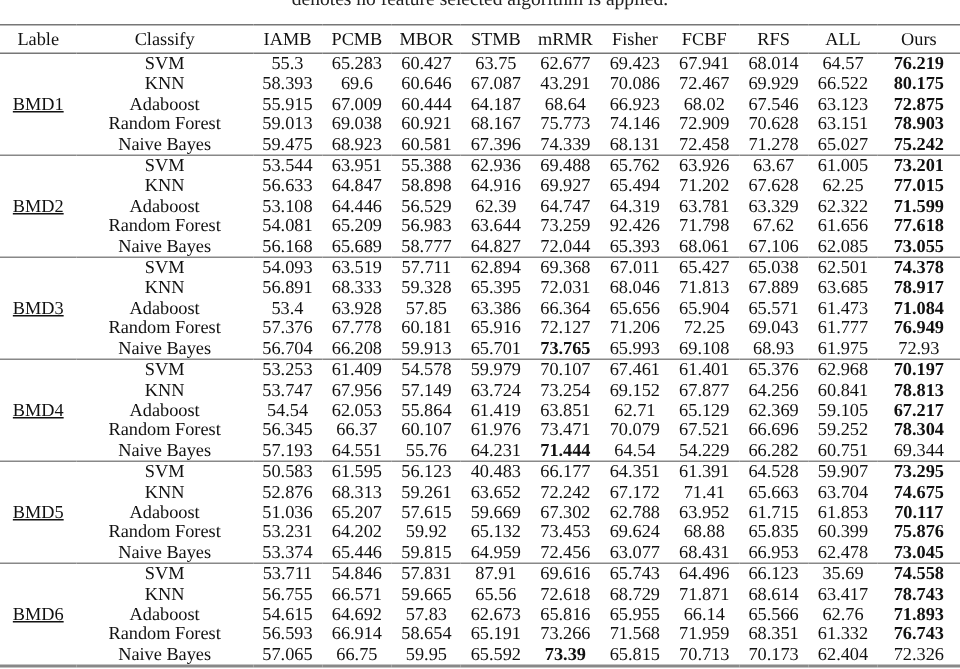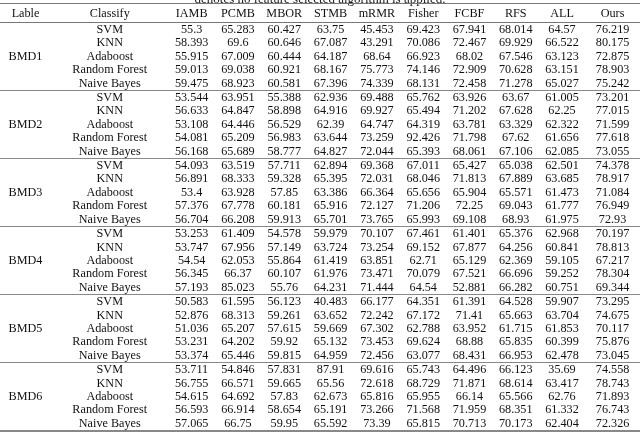--- a/index.html
+++ b/index.html
@@ -1,26 +1,26 @@
 <!DOCTYPE html>
 <html><head>
 <meta charset="utf-8">
 <style>
   html, body { margin:0; padding:0; background:#ffffff; }
   body { width:640px; height:446px; overflow:hidden; font-family:"Liberation Serif","DejaVu Serif",serif; color:#111; }
   .caption { position:absolute; top:-8px; left:0; width:640px; text-align:center; font-size:13px; line-height:14px; color:#222; }
-  .tbl-wrap { position:absolute; top:3px; left:0; width:640px; }
+  .tbl-wrap { position:absolute; top:16px; left:0; width:640px; }
   table { border-collapse:collapse; width:640px; font-size:12.2px; }
   thead tr { border-top:1.5px solid #777; border-bottom:1px solid #777; }
   th { font-weight:normal; height:18px; padding:0; text-align:center; }
   td { height:13.4px; line-height:13.4px; padding:0; text-align:center; white-space:nowrap; }
   tbody.grp { border-bottom:1.5px solid #888; }
   tbody.grp.last { border-bottom:2.5px double #888; }
-  td.lbl { vertical-align:middle; }
-  .b { font-weight:normal; }
+  td.lbl { vertical-align:middle;text-decoration:underline; }
+  .b { font-weight:bold; }
   col.c0 { width:52px; } col.c1 { width:120px; }
   col.cn { width:47px; }
   col.last { width:56px; }
 </style>
 </head>
 <body>
 
 <div class="caption">denotes no feature selected algorithm is applied.</div>
 
 <div class="tbl-wrap">
@@ -56,21 +56,21 @@
         </tr>
     </thead>
   <tbody class="grp">
         <tr>
           <td class="lbl" rowspan="5">BMD1</td>
           <td>SVM</td>
           <td>55.3</td>
           <td>65.283</td>
           <td>60.427</td>
           <td>63.75</td>
-          <td>45.453</td>
+          <td>62.677</td>
           <td>69.423</td>
           <td>67.941</td>
           <td>68.014</td>
           <td>64.57</td>
           <td class="b">76.219</td>
         </tr>
         <tr>
           <td>KNN</td>
           <td>58.393</td>
           <td>69.6</td>
@@ -309,26 +309,26 @@
           <td>73.471</td>
           <td>70.079</td>
           <td>67.521</td>
           <td>66.696</td>
           <td>59.252</td>
           <td class="b">78.304</td>
         </tr>
         <tr>
           <td>Naive Bayes</td>
           <td>57.193</td>
-          <td>85.023</td>
+          <td>64.551</td>
           <td>55.76</td>
           <td>64.231</td>
           <td class="b">71.444</td>
           <td>64.54</td>
-          <td>52.881</td>
+          <td>54.229</td>
           <td>66.282</td>
           <td>60.751</td>
           <td>69.344</td>
         </tr>
       </tbody>
       <tbody class="grp">
         <tr>
           <td class="lbl" rowspan="5">BMD5</td>
           <td>SVM</td>
           <td>50.583</td>

